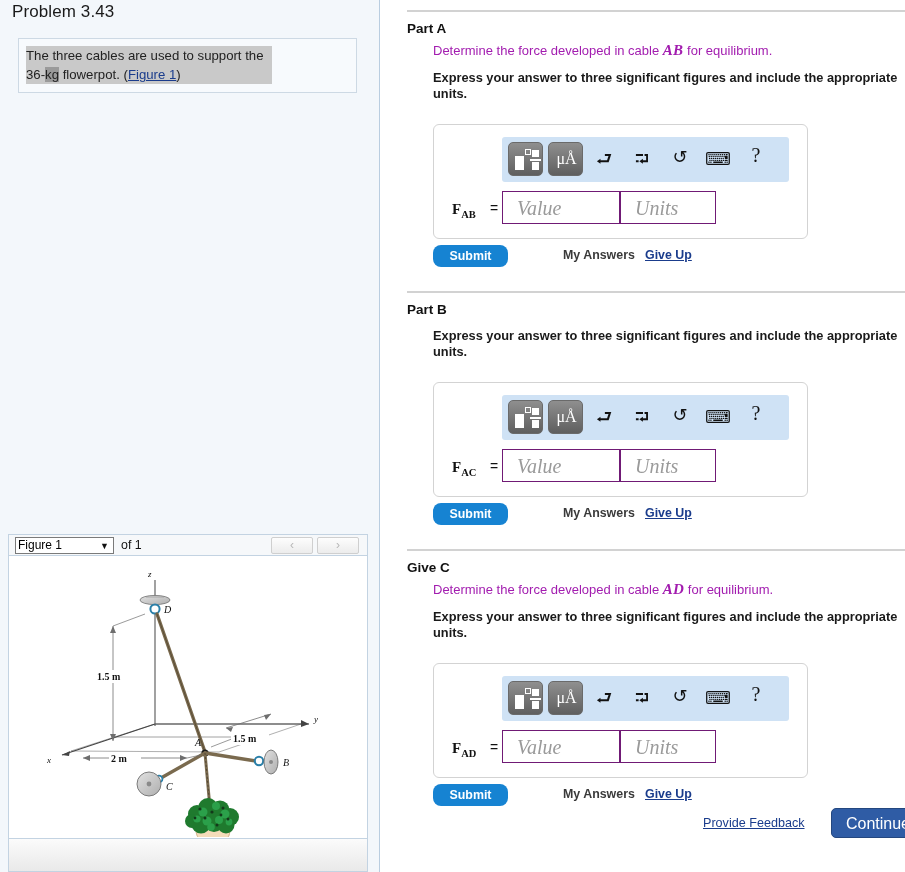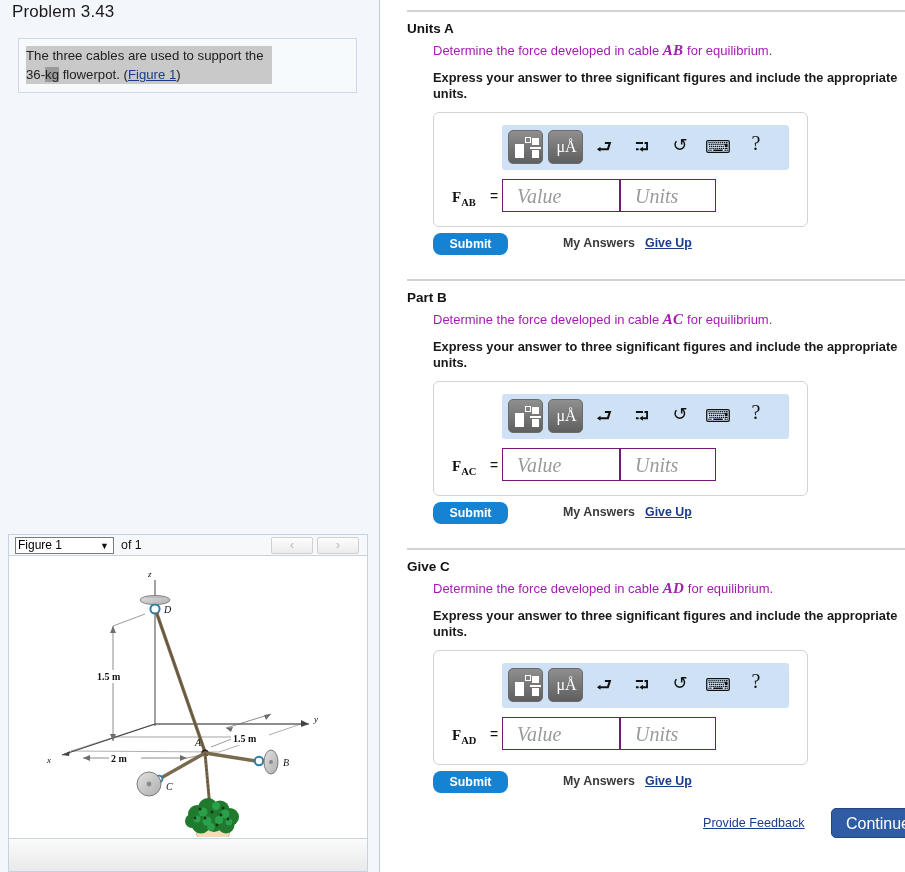--- a/index.html
+++ b/index.html
@@ -125,21 +125,21 @@
   }
   .part-instruction {
     font-size: 12.8px; font-weight: bold; color: #1a1a1a;
     margin: 11px 0 0 26px; line-height: 16px;
     width: 480px;
   }
 
   
   .answer-box {
     position: relative;
-    margin: 10px 0 0 26px;
+    margin: 22px 0 0 26px;
     width: 375px; height: 115px;
     border: 1px solid #d3d3d3;
     border-radius: 6px;
     background: #fff;
   }
   .mf-toolbar {
     position: absolute; left: 68px; top: 12px;
     width: 287px; height: 45px;
     background: #cfe2f5;
     border-radius: 3px;
@@ -379,21 +379,21 @@
       </div>
 
       <div id="figure-footer"></div>
     </div>
   </div>
 
   <div id="right-panel">
 
     <div class="part-rule" style="margin-top:10px;"></div>
     <div class="part-block">
-      <div class="part-label">Units A</div>
+      <div class="part-label">Part A</div>
       <div class="part-question"><span>Determine the force developed in cable </span><span class="mathvar">AB</span><span> for equilibrium.</span></div>
       <div class="part-instruction">Express your answer to three significant figures and include the appropriate units.</div>
 
       <div class="answer-box">
         <div class="mf-toolbar">
           <div class="tb-btn tb-template">
             <span class="tmpl-glyph">
               <i class="tmpl-big"></i>
                 <i class="tmpl-small"></i>
                 <i class="tmpl-num"></i>
@@ -421,21 +421,20 @@
       <div class="submit-row">
         <div class="submit-btn">Submit</div>
         <span class="my-answers">My Answers</span>
         <span class="give-up">Give Up</span>
       </div>
     </div>
 
     <div class="part-rule" style="margin-top:20px;"></div>
     <div class="part-block">
       <div class="part-label">Part B</div>
-      <div class="part-question"><span>Determine the force developed in cable </span><span class="mathvar">AC</span><span> for equilibrium.</span></div>
       <div class="part-instruction">Express your answer to three significant figures and include the appropriate units.</div>
 
       <div class="answer-box">
         <div class="mf-toolbar">
           <div class="tb-btn tb-template">
             <span class="tmpl-glyph">
               <i class="tmpl-big"></i>
                 <i class="tmpl-small"></i>
                 <i class="tmpl-num"></i>
                 <i class="tmpl-bar"></i>

